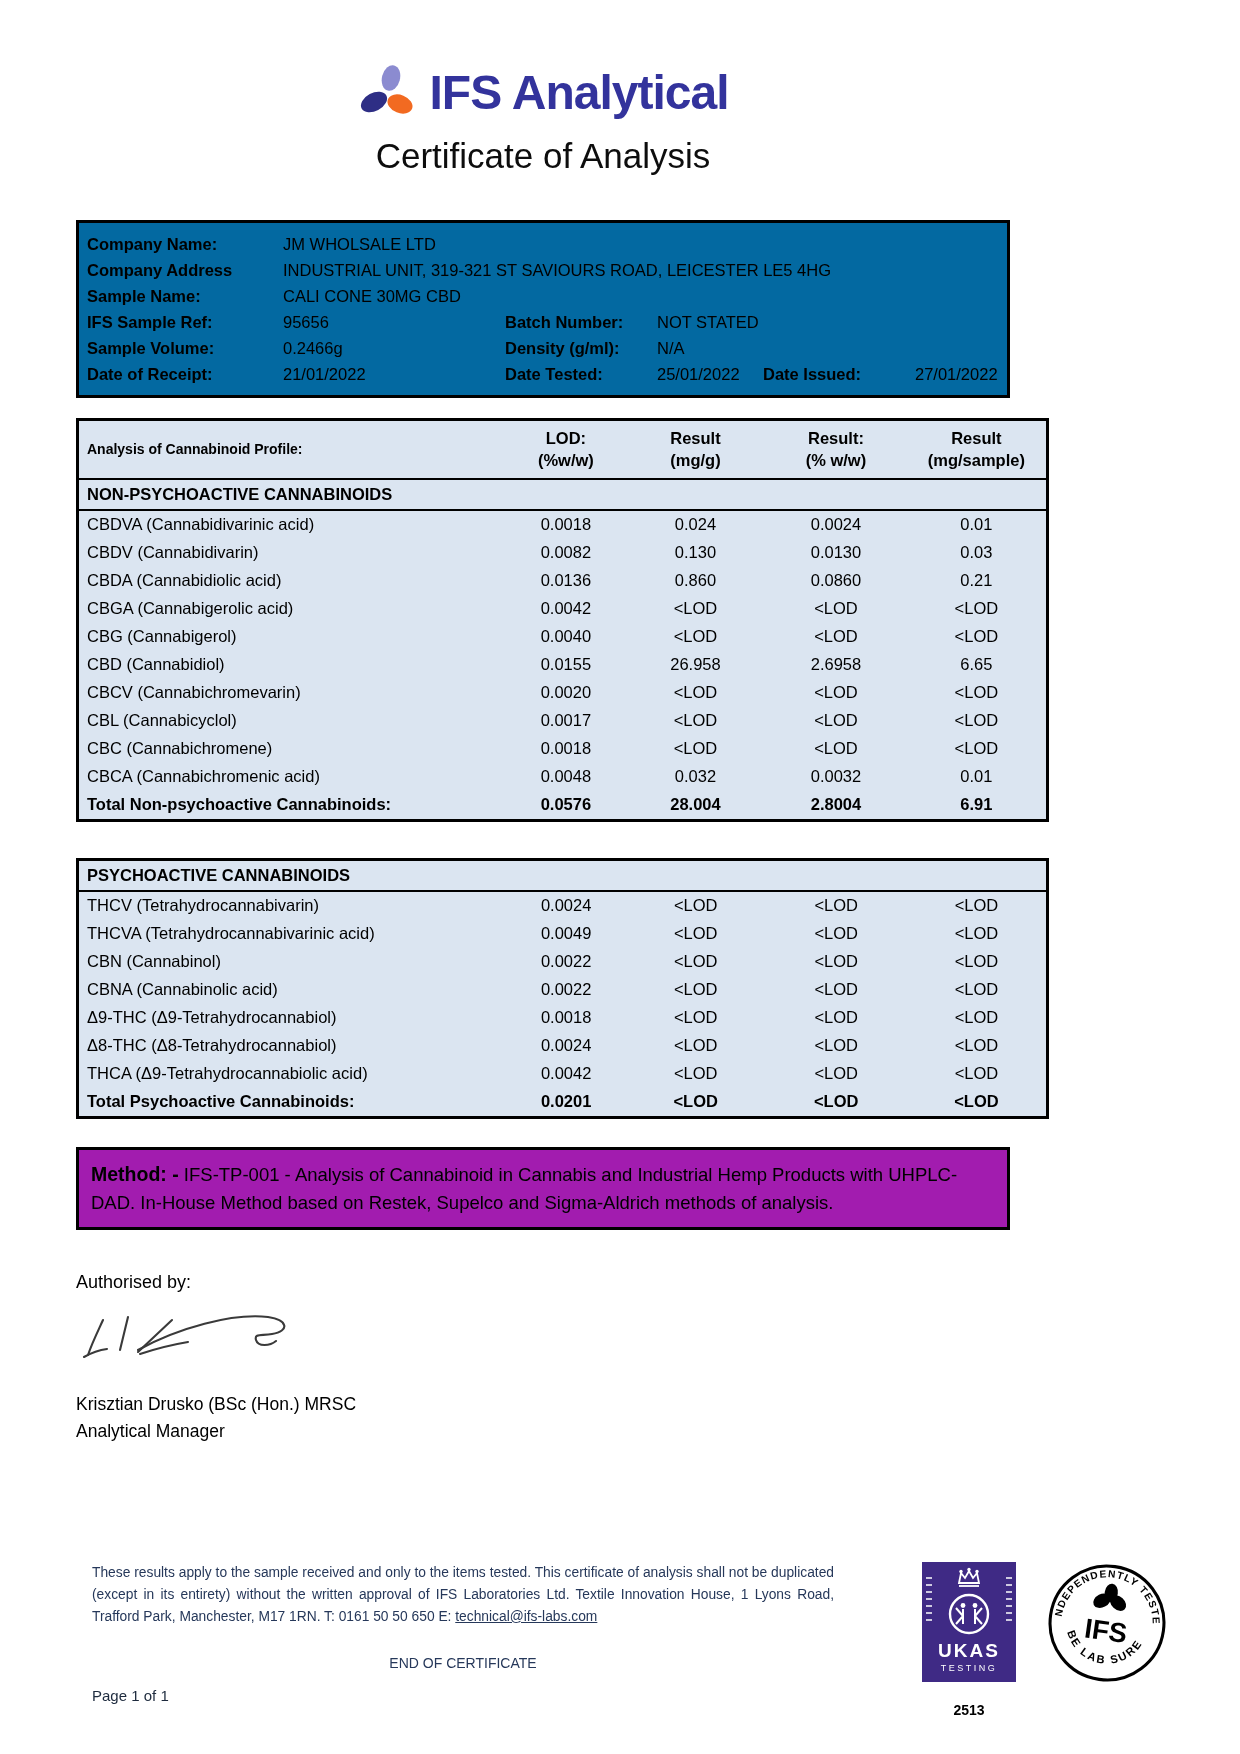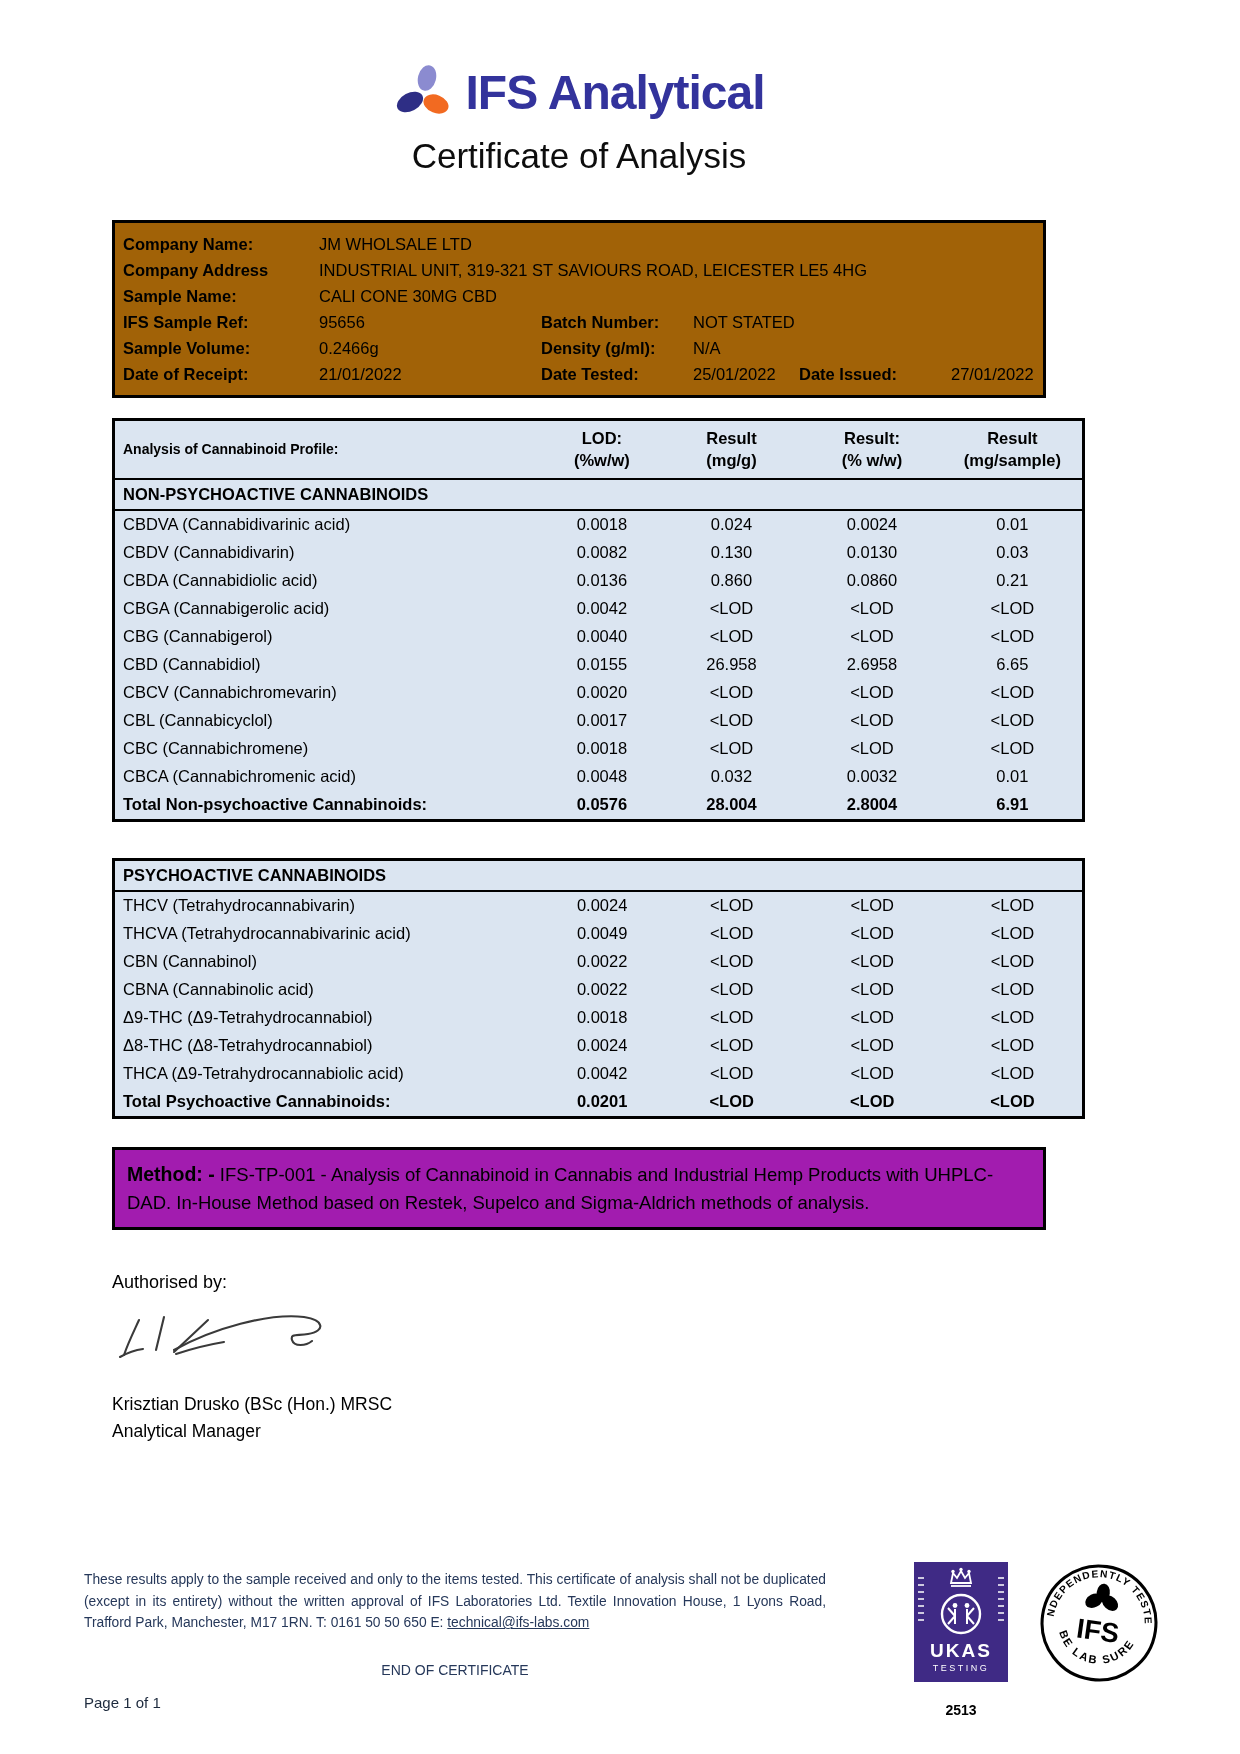--- a/index.html
+++ b/index.html
@@ -1,28 +1,28 @@
 <!DOCTYPE html>
 <html><head>
 <meta charset="utf-8">
 <style>
   * { margin:0; padding:0; box-sizing:border-box; }
   html,body { width:1240px; background:#fff; font-family:"Liberation Sans", sans-serif; color:#000; }
   body { height:1754px; position:relative; overflow:hidden; }
 
-  .content { width:934px; margin-left:112px; }
+  .content { width:934px; margin-left:76px; }
 
   
   .header { padding-top:64px; text-align:center; }
   .logo-row { display:inline-flex; align-items:center; gap:10px; }
   .logo-text { font-size:48px; font-weight:bold; color:#33339c; letter-spacing:-1px; }
   .doc-title { font-size:35px; margin-top:12px; color:#0d0d0d; }
 
   
-  .info-box { margin-top:44px; border:3px solid #000; background:#a16207; padding:8px 6px 8px 8px;
+  .info-box { margin-top:44px; border:3px solid #000; background:#0369a1; padding:8px 6px 8px 8px;
               display:grid; grid-template-columns:196px 222px 152px 106px 152px 1fr;
               font-size:16.5px; line-height:26px; }
   .info-label { font-weight:bold; }
   .span-rest { grid-column:2 / -1; }
 
   
   table.results { margin-top:20px; width:973px; border-collapse:collapse; border:3px solid #000;
                   background:#dbe5f1; font-size:16.5px; }
   table.results col.c-name { width:430px; }
   table.results col.c-lod { width:120px; }
@@ -42,21 +42,21 @@
   .method-box { margin-top:28px; border:3px solid #000; background:#a21caf; padding:9px 12px;
                 font-size:18.5px; line-height:1.55; }
   .method-label { font-weight:bold; font-size:19.5px; }
 
   
   .authorised { margin-top:42px; font-size:18px; }
   .signature { margin:10px 0 0 4px; }
   .signer { margin-top:16px; font-size:17.5px; line-height:1.55; }
 
   
-  .footer { position:absolute; left:84px; top:1562px; width:1100px; display:flex; align-items:center; }
+  .footer { position:absolute; left:92px; top:1562px; width:1100px; display:flex; align-items:flex-start; }
   .footer-left { width:742px; }
   .disclaimer { font-size:13.8px; line-height:1.58; color:#26385a; text-align:justify; }
   .disclaimer a { color:#26385a; }
   .end-cert { margin-top:28px; text-align:center; font-size:14px; color:#26385a; }
   .page-num { margin-top:16px; font-size:15px; color:#1d2a3d; }
   .footer-logos { display:flex; gap:30px; margin-left:88px; align-items:flex-start; }
   .ukas-wrap { text-align:center; }
   .ukas-number { font-size:14px; font-weight:bold; margin-top:16px; color:#000; }
 </style>
 </head>

